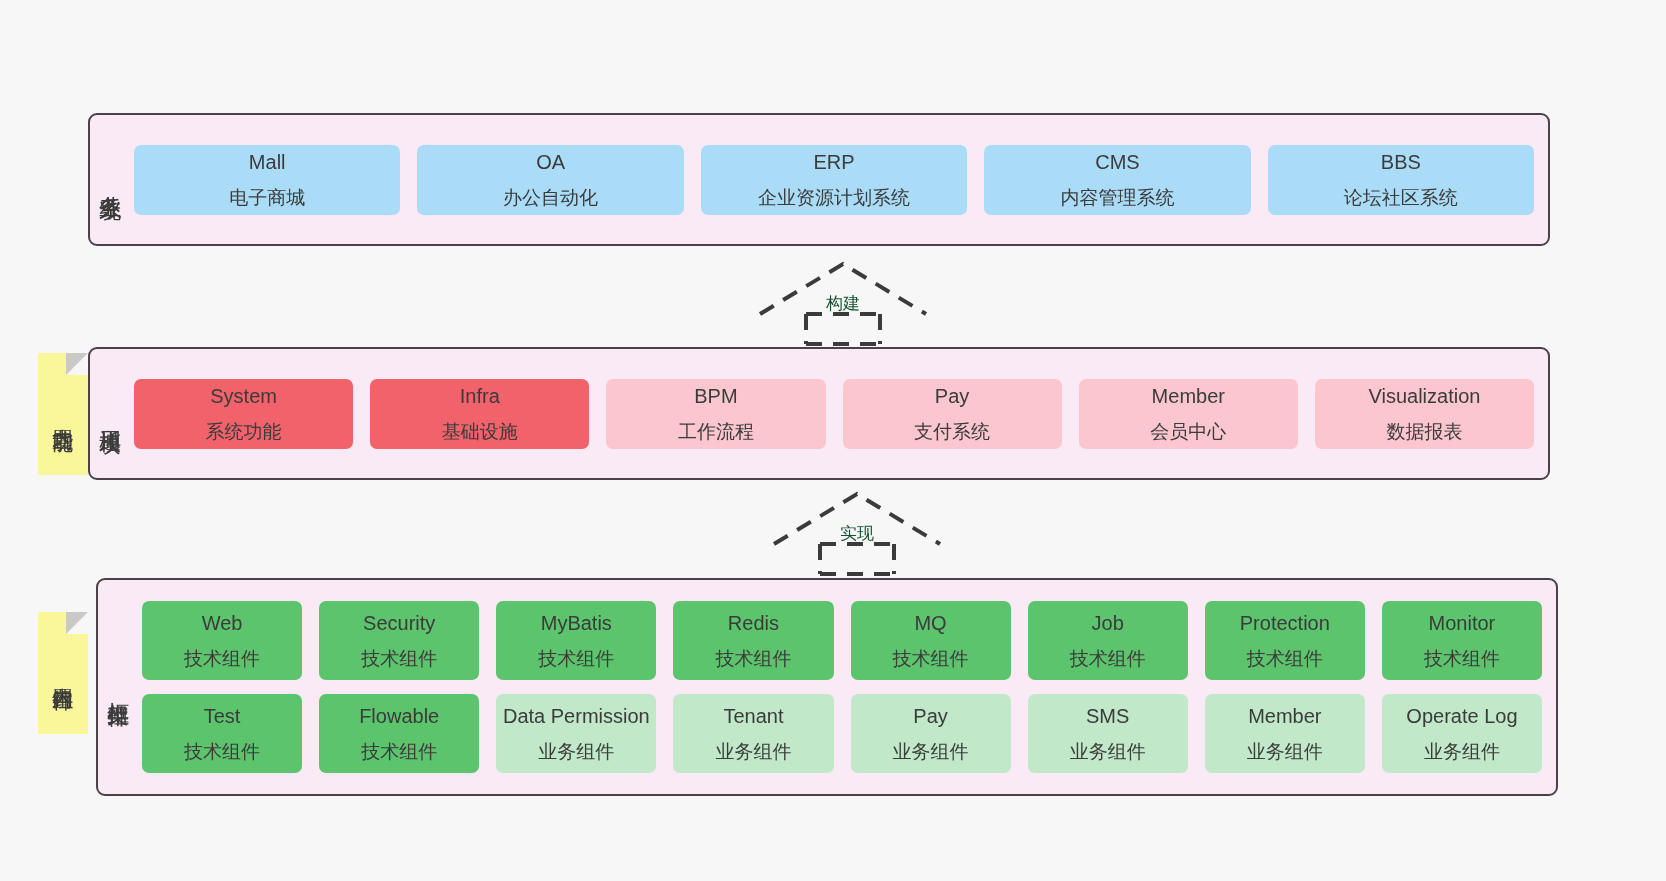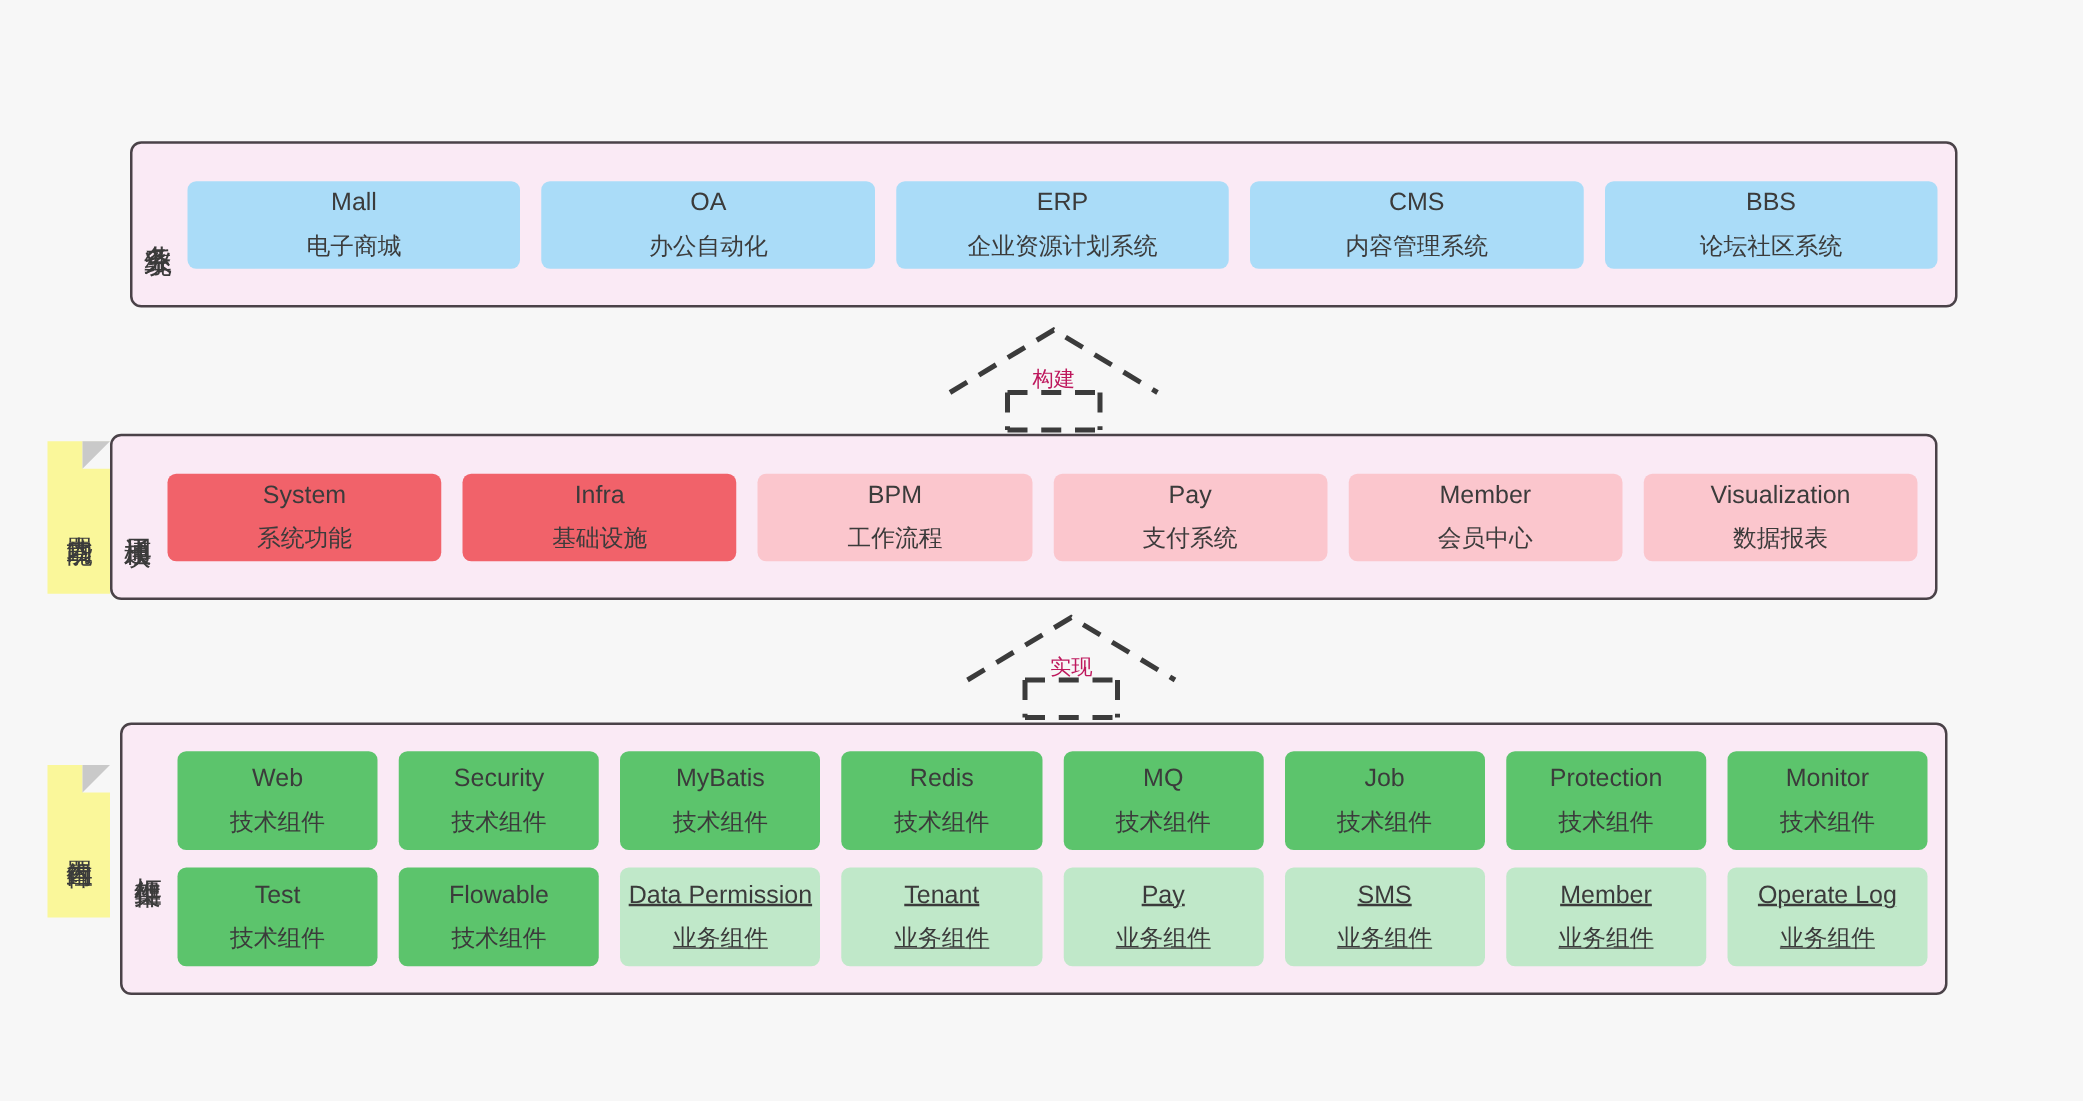--- a/index.html
+++ b/index.html
@@ -64,24 +64,24 @@
     box-sizing:border-box;
   }
   .cell .t1{font-size:20px;}
   .cell .t2{font-size:19px;margin-top:13px;}
 
   
   .c-blue       {background:#aadcf8;}
   .c-red        {background:#f1626a;align-items:center;}
   .c-pink       {background:#fbc6cd;}
   .c-green      {background:#5cc46c;}
-  .c-greenlight {background:#c0e8c9;text-decoration:underline;}
-
-  
-  #layer-business  {left:104px;  top:113px; width:1462px; height:133px;}
+  .c-greenlight {background:#c0e8c9;}
+
+  
+  #layer-business  {left:88px;  top:113px; width:1462px; height:133px;}
   #layer-common    {left:88px;  top:347px; width:1462px; height:133px;}
   #layer-framework {left:96px;  top:578px; width:1462px; height:218px;}
 
   #layer-business  .cell,
   #layer-common    .cell{height:70px;}
   #layer-framework .cell{height:79px;}
 
   
   .note{
     position:absolute;
@@ -113,21 +113,21 @@
 
   
   .arrow{position:absolute;}
   .arrow svg{display:block;overflow:visible;}
   .arrow .alabel{
     position:absolute;
     left:50%;
     transform:translateX(-50%);
     top:30px;
     font-size:17px;
-    color:#be185d;
+    color:#14532d;
     background:transparent;
     padding:0 2px;
     white-space:nowrap;
   }
   #arrow-build     {left:758px; top:262px; width:170px; height:84px;}
   #arrow-implement {left:772px; top:492px; width:170px; height:84px;}
 </style>
 </head>
 <body>
 

